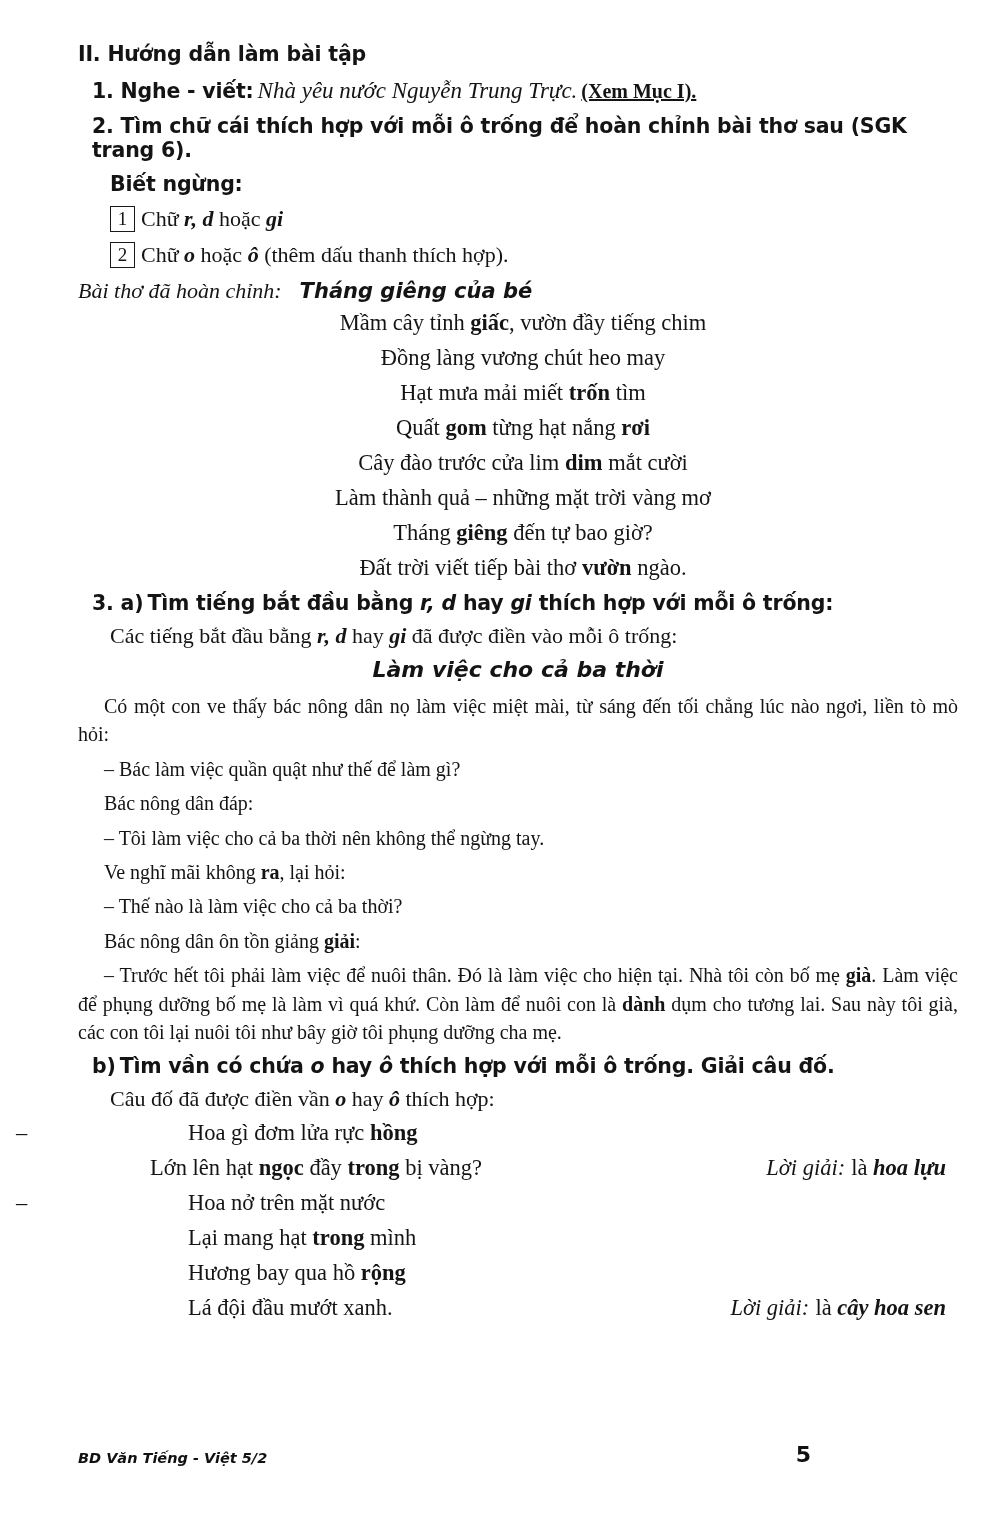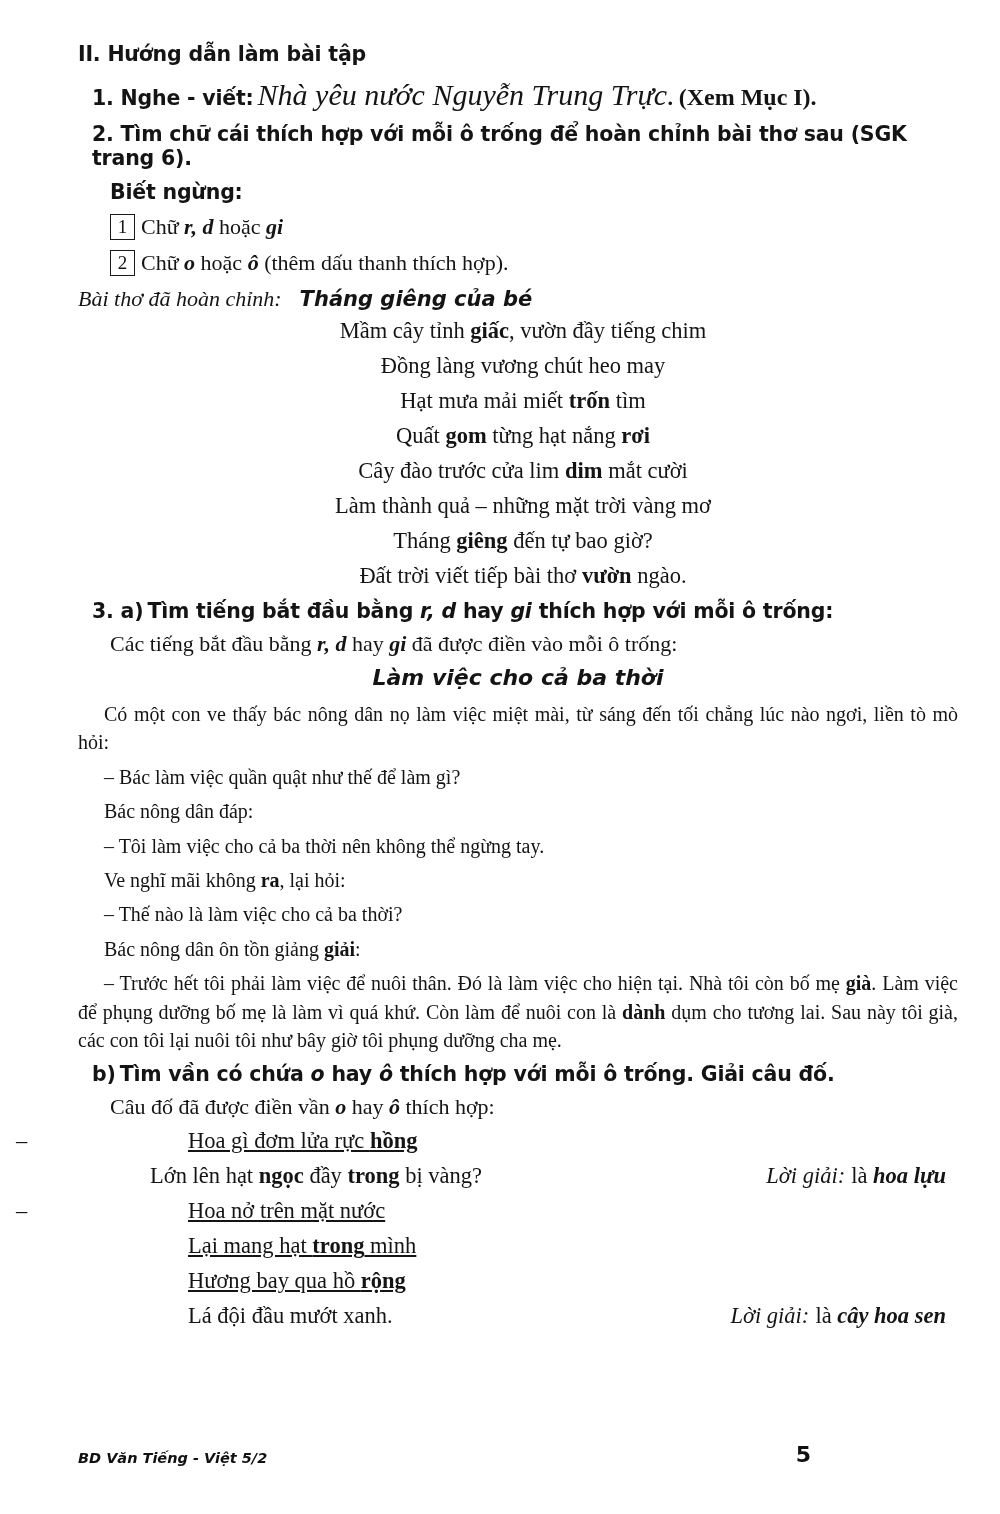--- a/index.html
+++ b/index.html
@@ -90,21 +90,20 @@
   .para {
     font-size: 20px;
     line-height: 1.42;
     margin: 0 0 6px 0;
   }
 
   .riddle-line {
     font-size: 22.5px;
     margin: 0 0 9px 0;
     padding-left: 110px;
-    text-decoration: underline;
   }
   .riddle-dash {
     position: relative;
   }
   .riddle-dash:before {
     content: "–";
     position: absolute;
     left: -62px;
   }
   .row-between {
@@ -141,22 +140,22 @@
 </head>
 <body>
 
 <div class="page">
   <div class="content">
 
     <div class="h-sans sec-title">II. Hướng dẫn làm bài tập</div>
 
     <div class="item-line" style="padding-left:14px;">
       <span class="h-sans">1. Nghe - viết:</span>
-      <span class="serif" style="font-style:italic; font-size:30px;">Nhà yêu nước Nguyễn Trung Trực.</span>
-      <span class="serif" style="font-weight:bold; font-size:24px;">(Xem Mục I).</span>
+      <span class="serif" style="font-style:italic; font-size:23px;">Nhà yêu nước Nguyễn Trung Trực.</span>
+      <span class="serif" style="font-weight:bold; font-size:20px;text-decoration:underline;">(Xem Mục I).</span>
     </div>
 
     <div class="item-line" style="padding-left:14px;">
       <span class="h-sans">2. Tìm chữ cái thích hợp với mỗi ô trống để hoàn chỉnh bài thơ sau (SGK trang 6).</span>
     </div>
     <div class="item-line indent-1" style="margin-bottom:10px;">
       <span class="h-sans">Biết ngừng:</span>
     </div>
 
     <div class="item-line indent-1">

